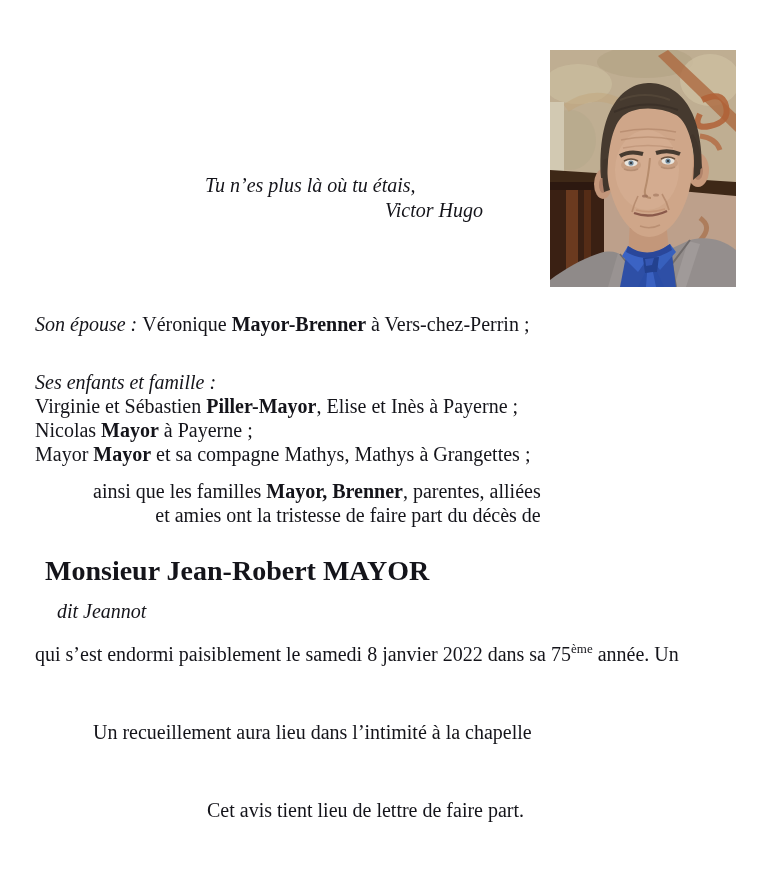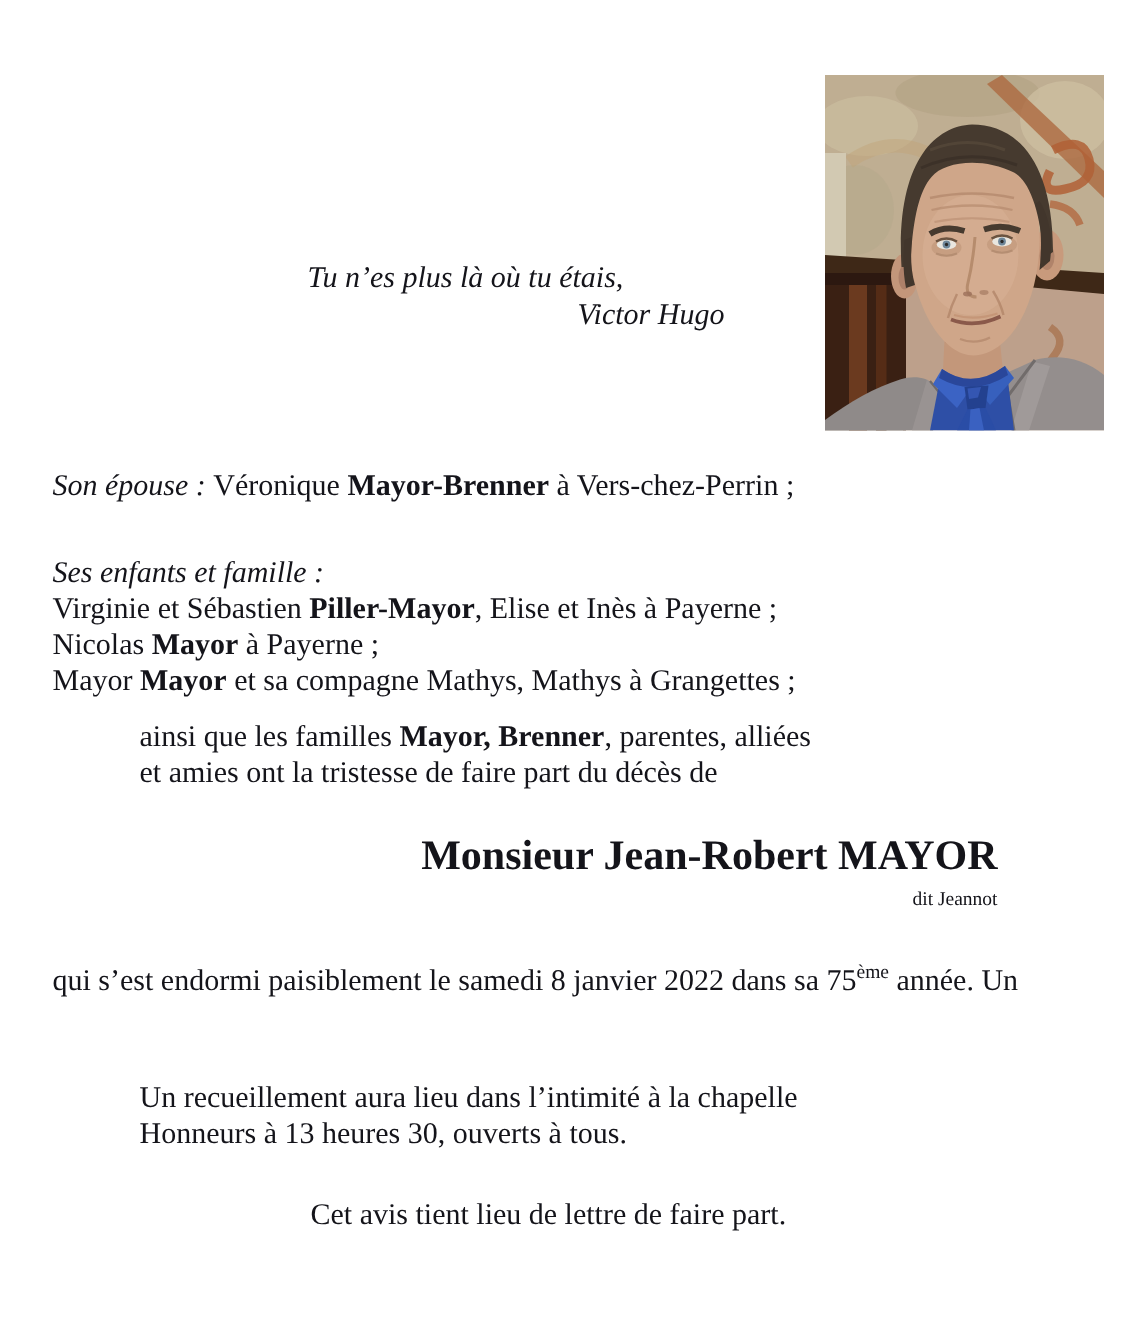--- a/index.html
+++ b/index.html
@@ -19,25 +19,25 @@
   .it { font-style:italic; }
   .b  { font-weight:bold; }
   .sup { font-size:13px; position:relative; top:-8px; line-height:0; }
 
   .quote { left:205px; top:173px; font-style:italic; }
   .quote .ql { margin:0; line-height:25px; white-space:nowrap; }
   .quote .qa { margin:0; line-height:25px; padding-left:180px; white-space:nowrap; }
 
   .p-spouse   { left:35px;  top:312px; }
   .p-children { left:35px;  top:370px; }
-  .p-announce { left:93px;  top:479px; }
+  .p-announce { left:93px;  top:479px;text-align:right; }
 
-  .title-block { left:35px; top:554px; width:630px; text-align:right; }
+  .title-block { left:45px; top:554px; width:630px; text-align:left; }
   .title    { margin:0; font-size:28px; font-weight:bold; line-height:33px; white-space:nowrap; }
-  .nickname { margin:0; font-size:13px; line-height:24px; }
+  .nickname { margin:12px; font-size:20px; line-height:24px;font-style:italic; }
 
   .p-death    { left:35px;  top:642px; }
   .p-ceremony { left:93px;  top:720px; }
   .p-closing  { left:207px; top:798px; }
 
   .photo { left:550px; top:50px; width:186px; height:237px; margin:0; line-height:0; }
   .photo svg { display:block; }
 </style>
 </head>
 <body>
@@ -155,18 +155,17 @@
     <h1 class="title">Monsieur Jean-Robert MAYOR</h1>
     <p class="nickname">dit Jeannot</p>
   </div>
 
   <div class="abs p-death">
     <p class="line"><span>qui s’est endormi paisiblement le samedi 8 janvier 2022 dans sa 75</span><span class="sup">ème</span><span> année. Un</span></p>
   </div>
 
   <div class="abs p-ceremony">
     <p class="line">Un recueillement aura lieu dans l’intimité à la chapelle</p>
-    <p class="line">Honneurs à 13 heures 30, ouverts à tous.</p>
   </div>
 
   <p class="line abs p-closing">Cet avis tient lieu de lettre de faire part.</p>
 
 </div>
 
 </body></html>

